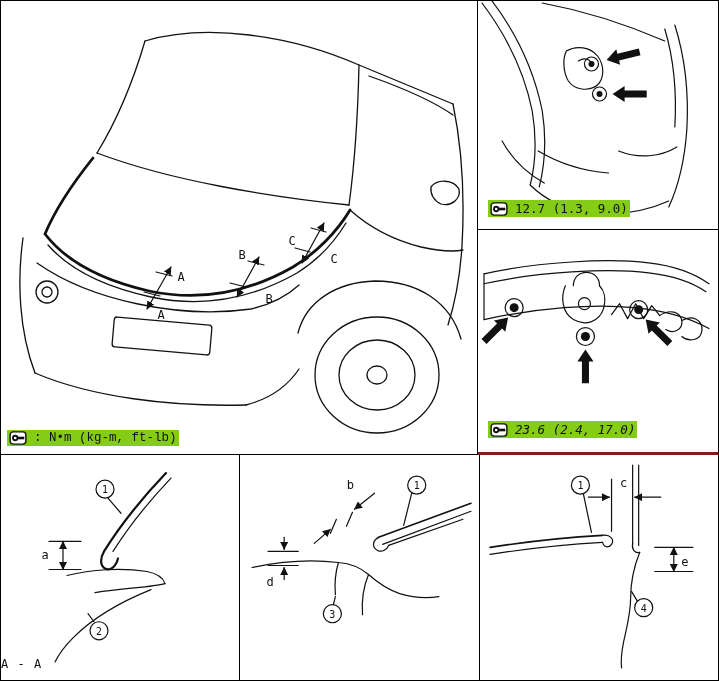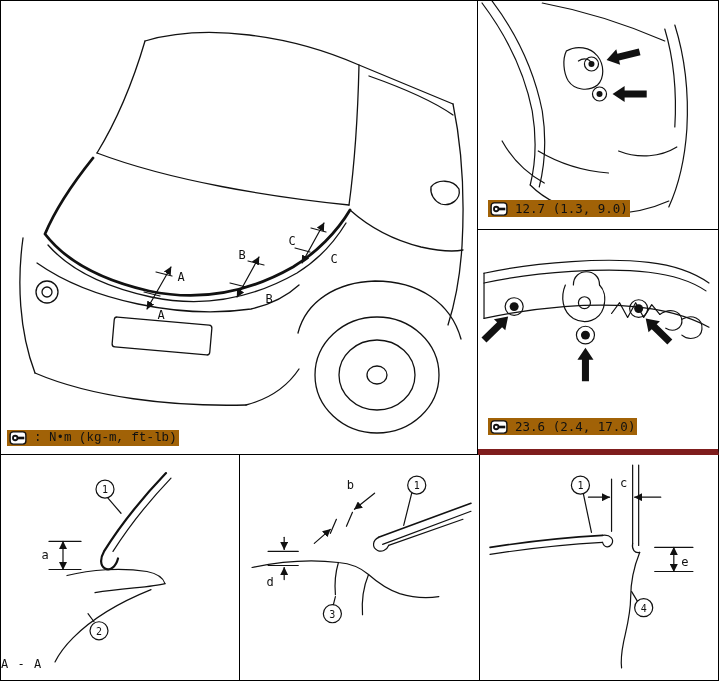--- a/index.html
+++ b/index.html
@@ -4,28 +4,28 @@
 <style>
   * { box-sizing: border-box; }
   html, body { margin: 0; padding: 0; background: #ddd; }
   .canvas {
     position: relative; width: 719px; height: 681px; background: #fff;
     font-family: "DejaVu Sans Mono", monospace; color: #111;
   }
   .panel { position: absolute; background: #fff; overflow: hidden; }
   .p-main { left: 0;   top: 0;   width: 478px; height: 455px; border: 1px solid #000; }
   .p-tr   { left: 478px; top: 0;   width: 241px; height: 230px; border-top: 1px solid #000; border-right: 1px solid #000; border-bottom: 1px solid #000; }
-  .p-mr   { left: 478px; top: 230px; width: 241px; height: 225px; border-right: 1px solid #000; border-bottom: 6px solid #7f1d1d; }
+  .p-mr   { left: 478px; top: 230px; width: 241px; height: 225px; border-right: 1px solid #000; border-bottom: 3px solid #7f1d1d; font-style: italic; }
   .p-ba   { left: 0;   top: 455px; width: 240px; height: 226px; border-left: 1px solid #000; border-right: 1px solid #000; border-bottom: 1px solid #000; }
   .p-bb   { left: 240px; top: 455px; width: 240px; height: 226px; border-right: 1px solid #000; border-bottom: 1px solid #000; }
   .p-bc   { left: 480px; top: 455px; width: 239px; height: 226px; border-right: 1px solid #000; border-bottom: 1px solid #000; }
   .art { display: block; width: 100%; height: 100%; }
   .torque-row {
     position: absolute; display: flex; align-items: center; gap: 7px;
-    font-size: 12.5px; white-space: nowrap; background: #a16207; padding: 1px 2px;
+    font-size: 12.5px; white-space: nowrap; background: #84cc16; padding: 1px 2px;
   }
   .tr-legend { left: 6px;  bottom: 8px; font-family: Liberation Mono, monospace; }
   .tr-bolt   { left: 10px; bottom: 12px; }
   .tr-latch  { left: 10px; bottom: 14px; }
   .ticon { width: 18px; height: 14px; flex: 0 0 auto; }
   .section-label {
     position: absolute; left: 0; bottom: 9px; width: 100%;
     font-size: 12px; letter-spacing: 1px;
   }
   svg text { font-family: "DejaVu Sans Mono", monospace; font-size: 12px; fill: #111; }

